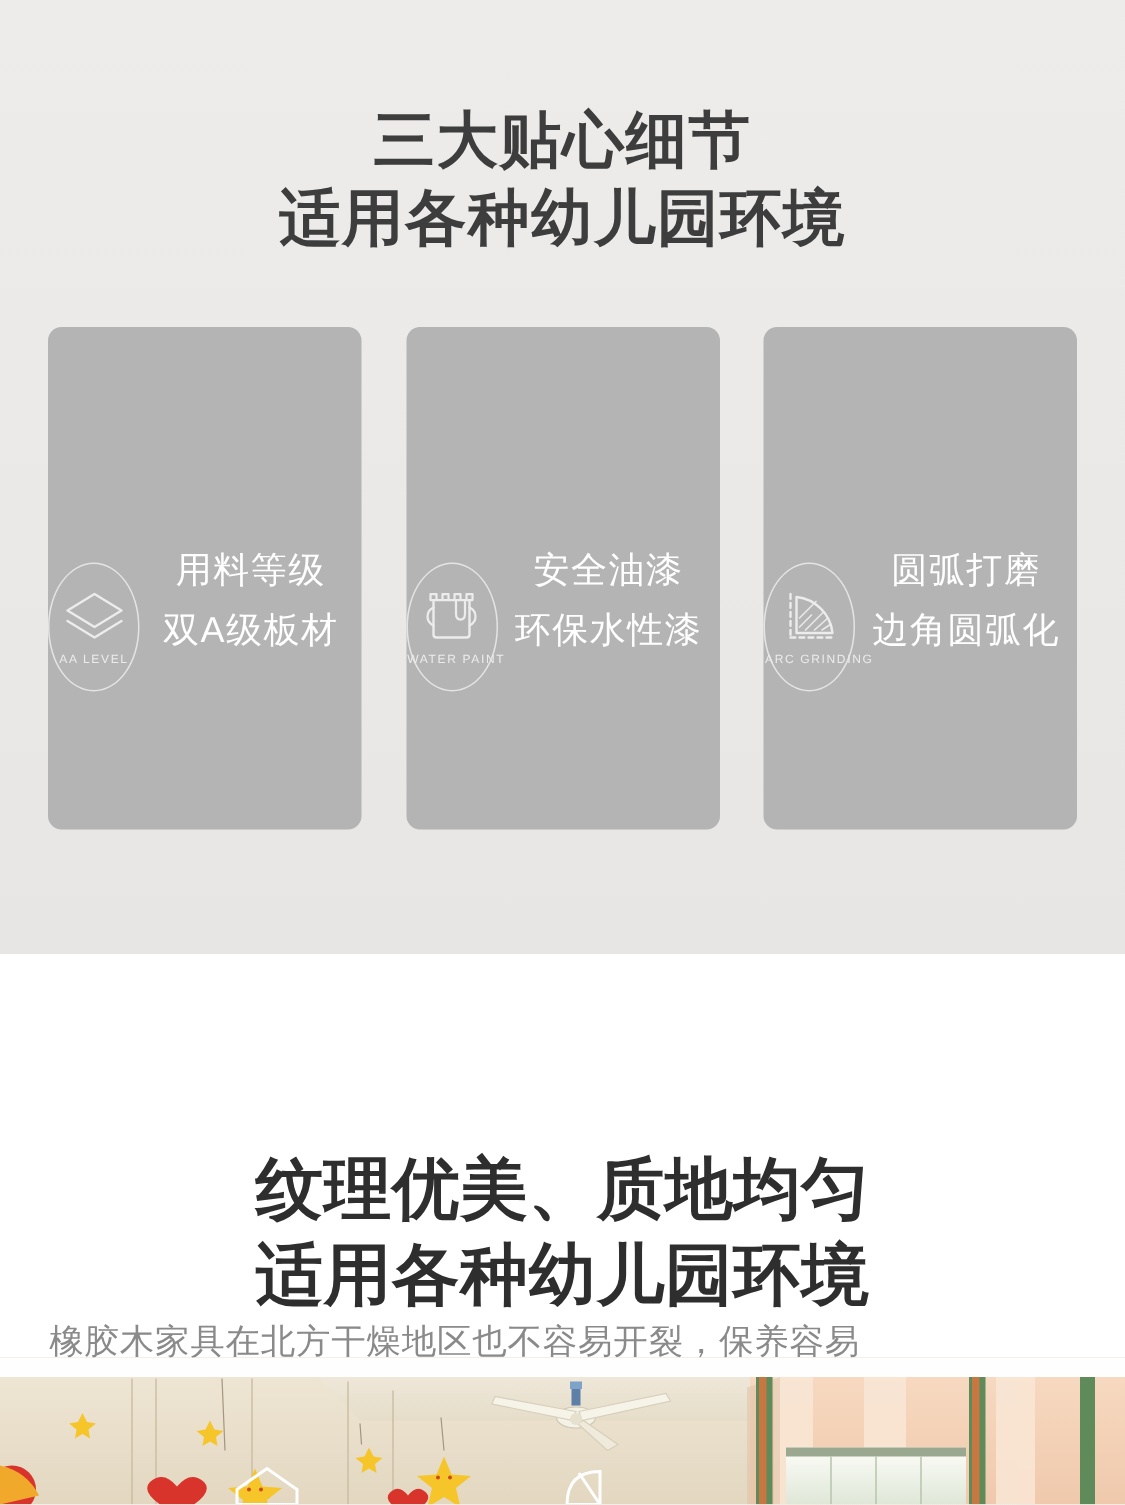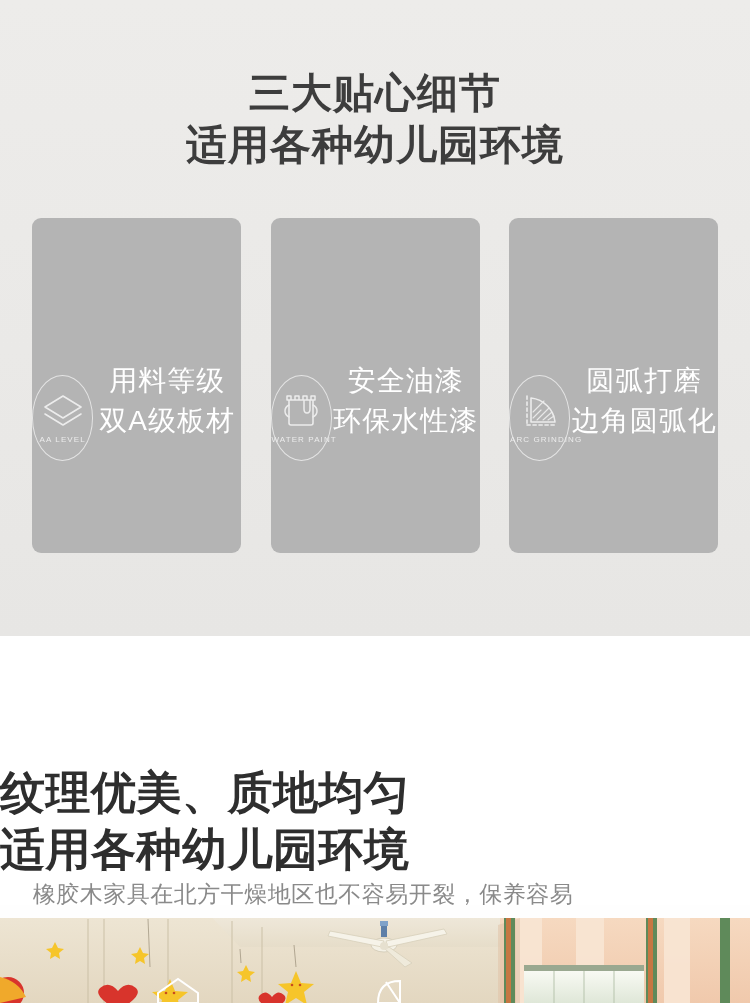--- a/index.html
+++ b/index.html
@@ -92,41 +92,42 @@
     font-size: 8px;
     letter-spacing: 1.1px;
     line-height: 10px;
     white-space: nowrap;
   }
   .card-text {
     margin-top: 31px;
     width: 100%;
     text-align: center;
     color: #ffffff;
-    font-size: 28px;
+    font-size: 24px;
     line-height: 40px;
     font-weight: 400;
     letter-spacing: 1px;
     white-space: pre-line;
   }
 
   
   .intro-section {
     position: absolute;
     left: 0;
     top: 636px;
     width: 750px;
     height: 269px;
     background: #ffffff;
   }
   .intro-heading {
     position: absolute;
     left: 0;
     top: 91px;
     width: 750px;
+    text-align: center;
     color: #2e2e2e;
     font-size: 45px;
     line-height: 57px;
     font-weight: 700;
     letter-spacing: 0.5px;
     white-space: pre-line;
   }
   .intro-sub {
     position: absolute;
     left: 0;

